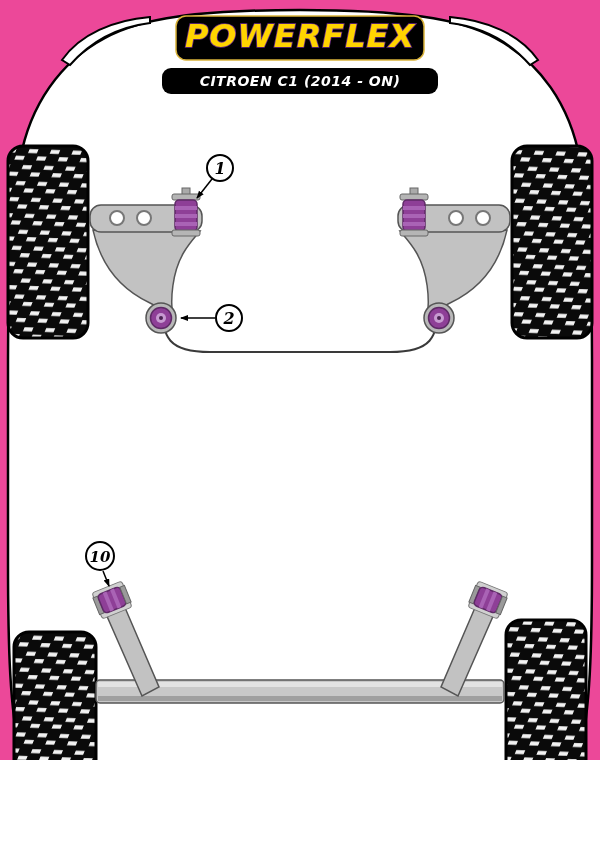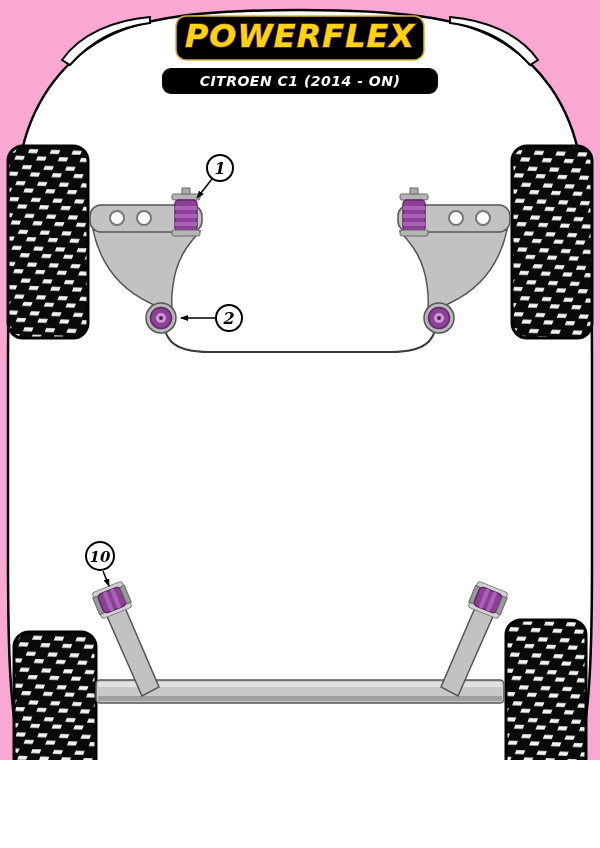--- a/index.html
+++ b/index.html
@@ -1,19 +1,19 @@
 <!DOCTYPE html>
 <html><head>
 <meta charset="utf-8">
 <style>
   html,body{margin:0;padding:0;background:#fff;}
   .stage{
     position:relative;
     width:600px;height:760px;
-    background:#f9a8d4;
+    background:#ec4899;
     overflow:hidden;
     font-family:"DejaVu Sans", sans-serif;
   }
   svg{display:block;}
   .logo-text{
     font-family:"DejaVu Sans", sans-serif;
     font-style:italic;
     font-weight:bold;
   }
   .model-text{

